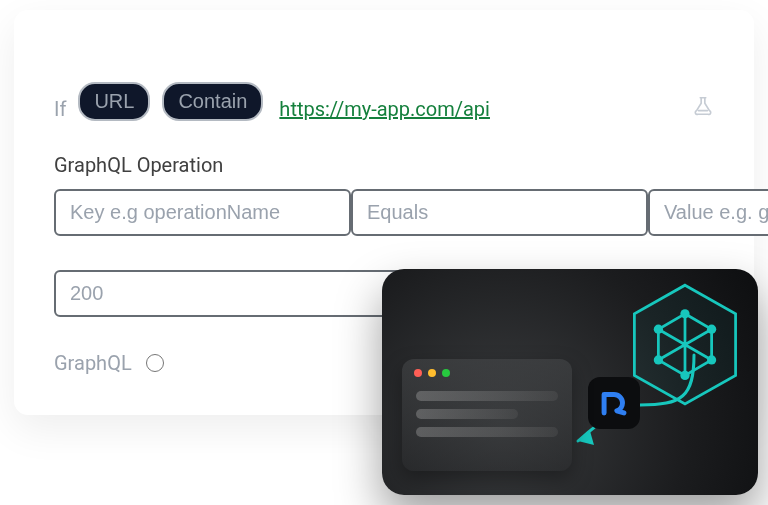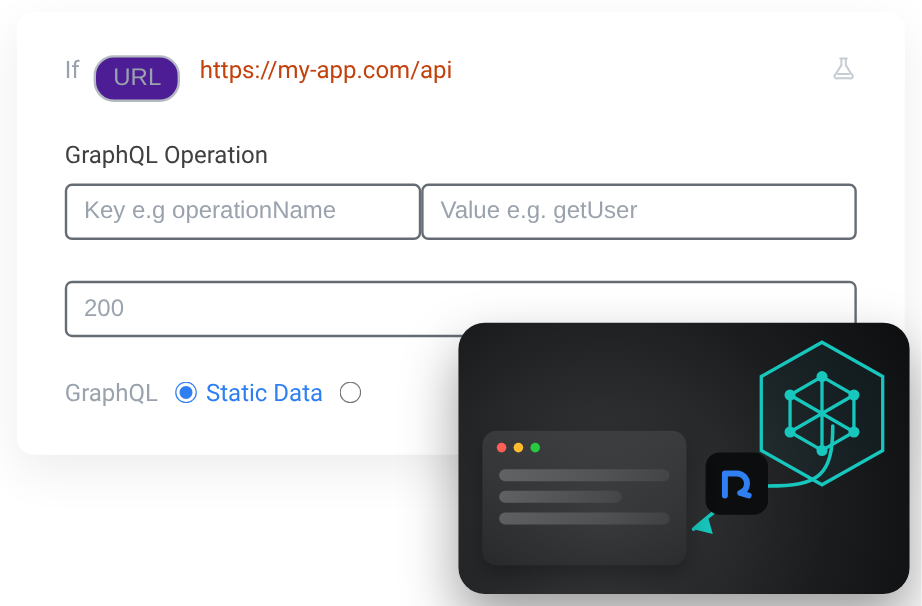--- a/index.html
+++ b/index.html
@@ -13,40 +13,41 @@
   }
   .panel {
     width: 740px;
     margin: 10px auto 0;
     background: #fff;
     border-radius: 14px;
     padding: 36px 40px 40px 40px;
     box-shadow: 0 14px 40px rgba(0,0,0,0.07);
     position: relative;
   }
-  .row { display: flex; align-items: flex-start; gap: 12px; margin-bottom: 32px; }
+  .row { display: flex; align-items: flex-end; gap: 12px; margin-bottom: 32px; margin-top: 36px; }
   .label-inline {
     color: #9aa2ad;
     font-size: 20px;
     font-weight: 400;
   }
   .chip {
     border: 2px solid #b4bac2;
     border-radius: 17px;
     padding: 6px 14px;
     color: #9aa2ad;
     font-size: 20px;
-    background: #4c1d95;
+    background: #0f172a;
     cursor: pointer;
   }
   .url-text {
-    color: #c2410c;
+    color: #15803d;
     font-size: 20px;
     margin-left: 4px;
     flex: 1;
+    text-decoration: underline;
   }
   .flask {
     width: 22px;
     height: 22px;
     flex: 0 0 auto;
   }
   .section-label {
     color: #404040;
     font-size: 20px;
     margin-bottom: 12px;
@@ -125,49 +126,47 @@
   .connector { position: absolute; left: 150px; top: 58px; width: 200px; height: 160px; pointer-events: none; }
 </style>
 </head>
 <body>
 
 <div class="panel">
 
   <div class="row">
     <span class="label-inline">If</span>
     <button class="chip">URL</button>
+    <button class="chip">Contain</button>
     <span class="url-text">https://my-app.com/api</span>
     <span>
       <svg class="flask" viewBox="0 0 24 24" fill="none" stroke="#c6ccd4" stroke-width="1.8" stroke-linecap="round" stroke-linejoin="round">
         <path d="M9 3h6M10 3v6l-5.2 8.3A2 2 0 0 0 6.5 21h11a2 2 0 0 0 1.7-3.7L14 9V3"></path>
         <path d="M7 17h10"></path>
       </svg>
     </span>
   </div>
 
   <div>
     <div class="section-label">GraphQL Operation</div>
     <div class="field-row">
       <input class="field field-key" placeholder="Key e.g operationName" style="">
+      <input class="field field-op" value="Equals" style="">
       <input class="field field-val" placeholder="Value e.g. getUser" style="">
     </div>
   </div>
 
   <div>
     <div class="field-row">
       <input class="field status-field" value="200" style="">
     </div>
   </div>
 
   <div class="response-row">
     <span class="label-inline">GraphQL</span>
-    <label class="radio">
-      <input type="radio" name="resp" checked="" style="">
-      <span class="selected-text">Static Data</span>
-    </label>
     <label class="radio">
       <input type="radio" name="resp" style="">
     </label>
   </div>
 
 </div>
 
 <div class="promo">
   <div class="hex">
     <svg viewBox="0 0 100 112" fill="none">

